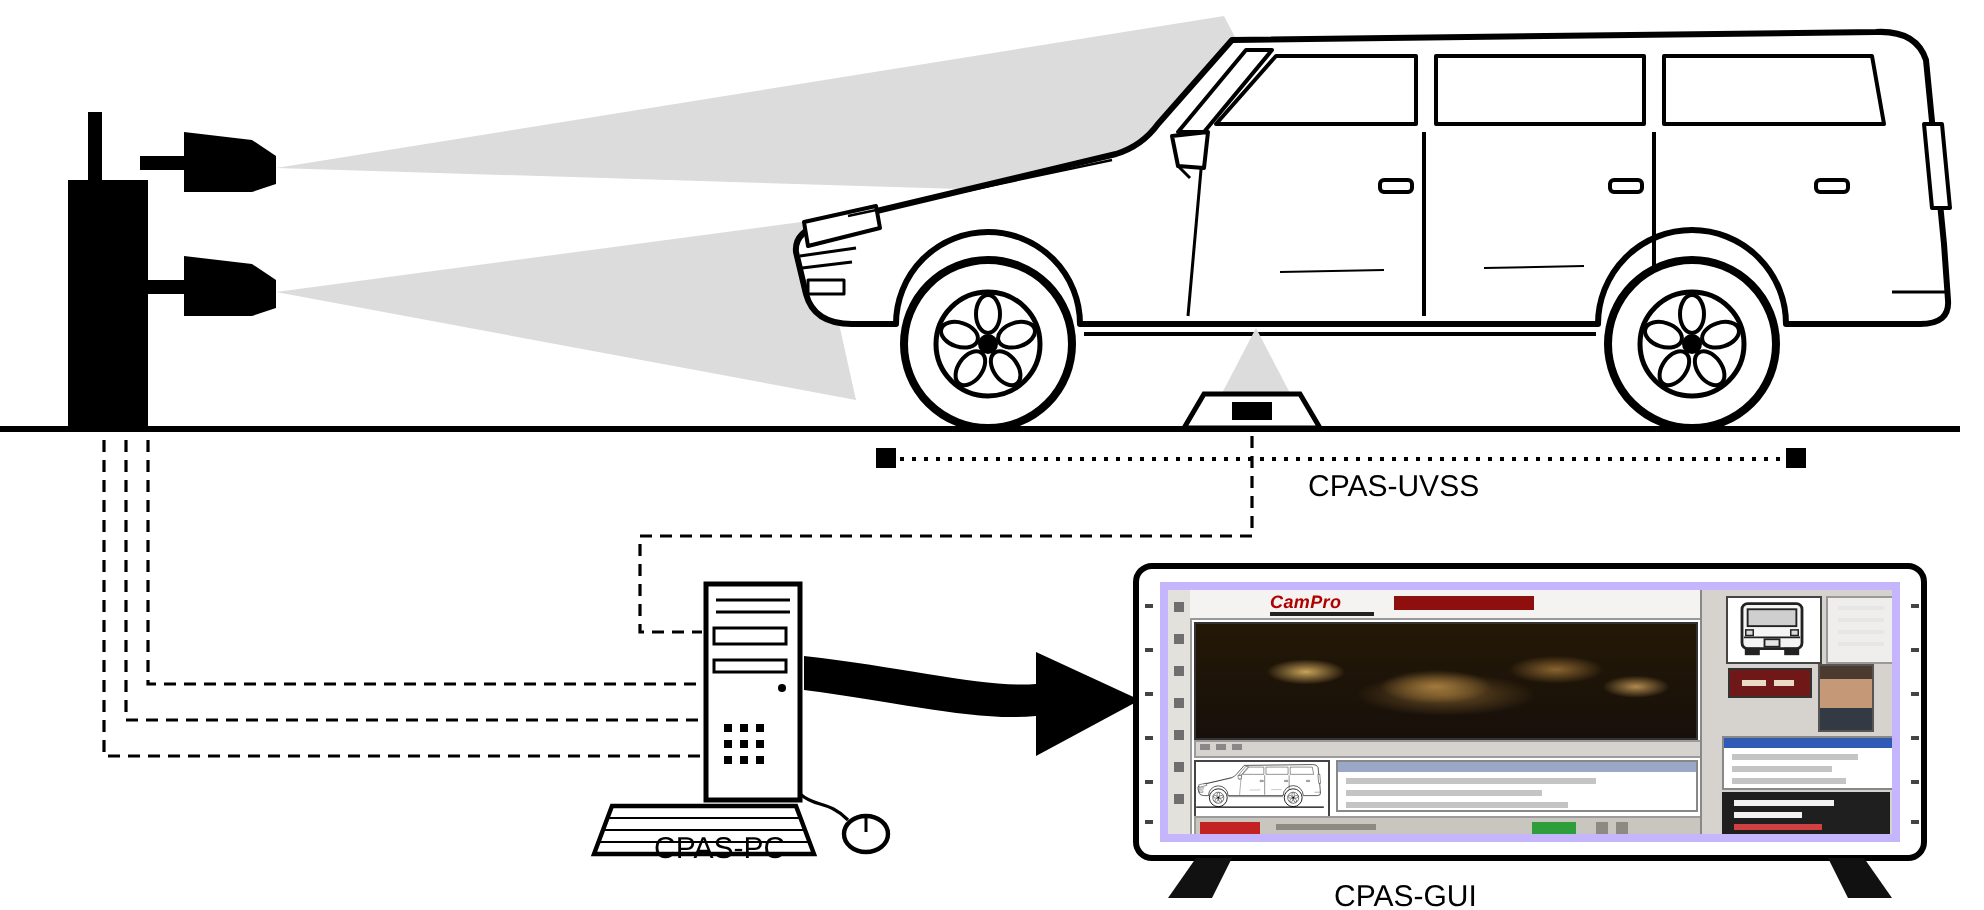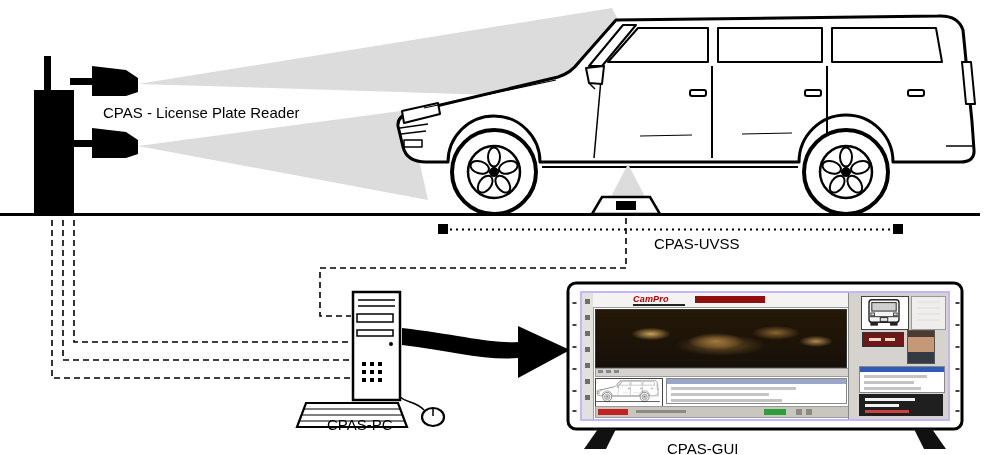--- a/index.html
+++ b/index.html
@@ -1,21 +1,21 @@
 <!DOCTYPE html>
 <html><head>
 <meta charset="utf-8">
 <style>
   html,body{margin:0;padding:0;background:#fff;}
   #canvas{position:relative;width:992px;height:455px;background:#fff;overflow:hidden;
           font-family:"Liberation Sans",sans-serif;}
   #art{position:absolute;left:0;top:0;}
   .lbl{position:absolute;font:400 15px/1.2 "Liberation Sans",sans-serif;color:#000;white-space:nowrap;}
   .screen{position:absolute;left:580px;top:291px;width:370px;height:130px;background:#fff;
-          border:2px solid #c4b5fd;box-sizing:border-box;overflow:hidden;}
+          border:4px solid #c4b5fd;box-sizing:border-box;overflow:hidden;}
   .abs{position:absolute;}
   .chip{position:absolute;}
   .row{height:3px;background:#c4c4c4;margin:3px 4px 0 4px;}
   .wrow{height:2px;background:#e6e6e6;margin:4px 5px 0 5px;}
   .tbicon{position:absolute;left:3px;width:5px;height:5px;background:#6f6f6f;}
   .gui-logo{position:absolute;left:40px;top:1px;font:italic 700 9px/10px "Liberation Sans",sans-serif;
             color:#b00000;letter-spacing:0.2px;}
 </style>
 </head>
 <body>
@@ -168,21 +168,20 @@
         <rect x="955.5" y="346" width="4" height="2"></rect>
           <rect x="955.5" y="368" width="4" height="2"></rect>
         <rect x="955.5" y="390" width="4" height="2"></rect>
           <rect x="955.5" y="410" width="4" height="2"></rect>
       </g>
       <path fill="#111" d="M 598 429 L 616 429 L 606 449 L 584 449 Z"></path>
       <path fill="#111" d="M 914 429 L 932 429 L 946 449 L 924 449 Z"></path>
     </g>
   </svg>
 
-  <div class="lbl" style="left:103px;top:104px">CPAS - License Plate Reader</div>
   <div class="lbl" style="left:654px;top:235px">CPAS-UVSS</div>
   <div class="lbl" style="left:327px;top:416px">CPAS-PC</div>
   <div class="lbl" style="left:667px;top:440px">CPAS-GUI</div>
 
   <div class="screen">
 
     <div class="abs" style="left:0;top:0;width:11px;height:126px;background:#e3e1dc;border-right:1px solid #9b9b9b">
       <span class="tbicon" style="top:6px"></span>
         <span class="tbicon" style="top:22px"></span>
       <span class="tbicon" style="top:38px"></span>

